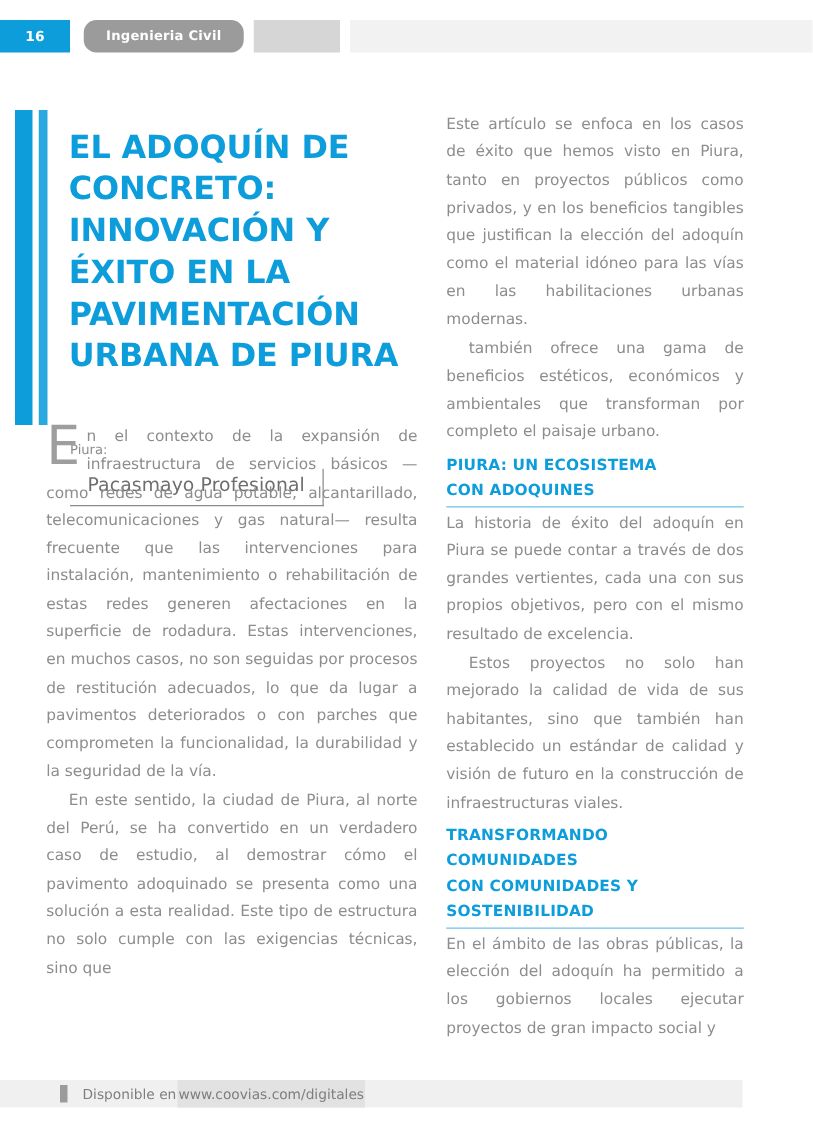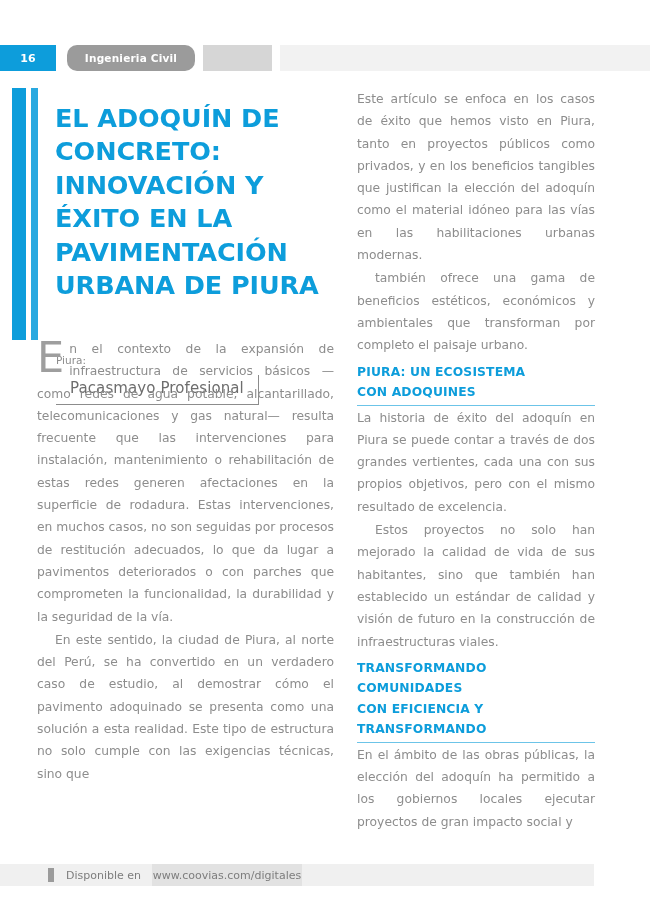--- a/index.html
+++ b/index.html
@@ -12,21 +12,21 @@
     height: 904px;
     position: relative;
     font-family: "DejaVu Sans", sans-serif;
     overflow: hidden;
   }
 
   
   .header {
     position: absolute;
     left: 0;
-    top: 45px;
+    top: 16px;
     width: 650px;
     height: 26px;
   }
   .hdr-page-num {
     position: absolute;
     left: 0;
     top: 0;
     width: 56px;
     height: 26px;
     background: #0d9ddb;
@@ -224,21 +224,21 @@
     left: 66px;
     top: 0;
     height: 22px;
     display: flex;
     align-items: center;
     color: #7d7d7d;
     font-size: 11px;
   }
   .footer-url {
     position: absolute;
-    left: 152px;
+    left: 142px;
     top: 0;
     width: 150px;
     height: 22px;
     background: #e2e2e2;
     display: flex;
     align-items: center;
     justify-content: center;
     color: #7d7d7d;
     font-size: 11px;
   }
@@ -279,21 +279,21 @@
   <div class="section-head gap-before-head">
     <div>PIURA: UN ECOSISTEMA</div>
     <div class="last-line">CON ADOQUINES</div>
   </div>
 
   <p class="body gap-after-head">La historia de éxito del adoquín en Piura se puede contar a través de dos grandes vertientes, cada una con sus propios objetivos, pero con el mismo resultado de excelencia.</p>
   <p class="body">Estos proyectos no solo han mejorado la calidad de vida de sus habitantes, sino que también han establecido un estándar de calidad y visión de futuro en la construcción de infraestructuras viales.</p>
 
   <div class="section-head gap-before-head">
     <div>TRANSFORMANDO COMUNIDADES</div>
-    <div class="last-line">CON EFICIENCIA Y TRANSFORMANDO</div>
+    <div class="last-line">CON COMUNIDADES Y SOSTENIBILIDAD</div>
   </div>
 
   <p class="body gap-after-head">En el ámbito de las obras públicas, la elección del adoquín ha permitido a los gobiernos locales ejecutar proyectos de gran impacto social y</p>
 </div>
 
 <div class="footer">
   <div class="footer-band"></div>
   <div class="footer-marker"></div>
   <div class="footer-label">Disponible en</div>
   <div class="footer-url">www.coovias.com/digitales</div>

